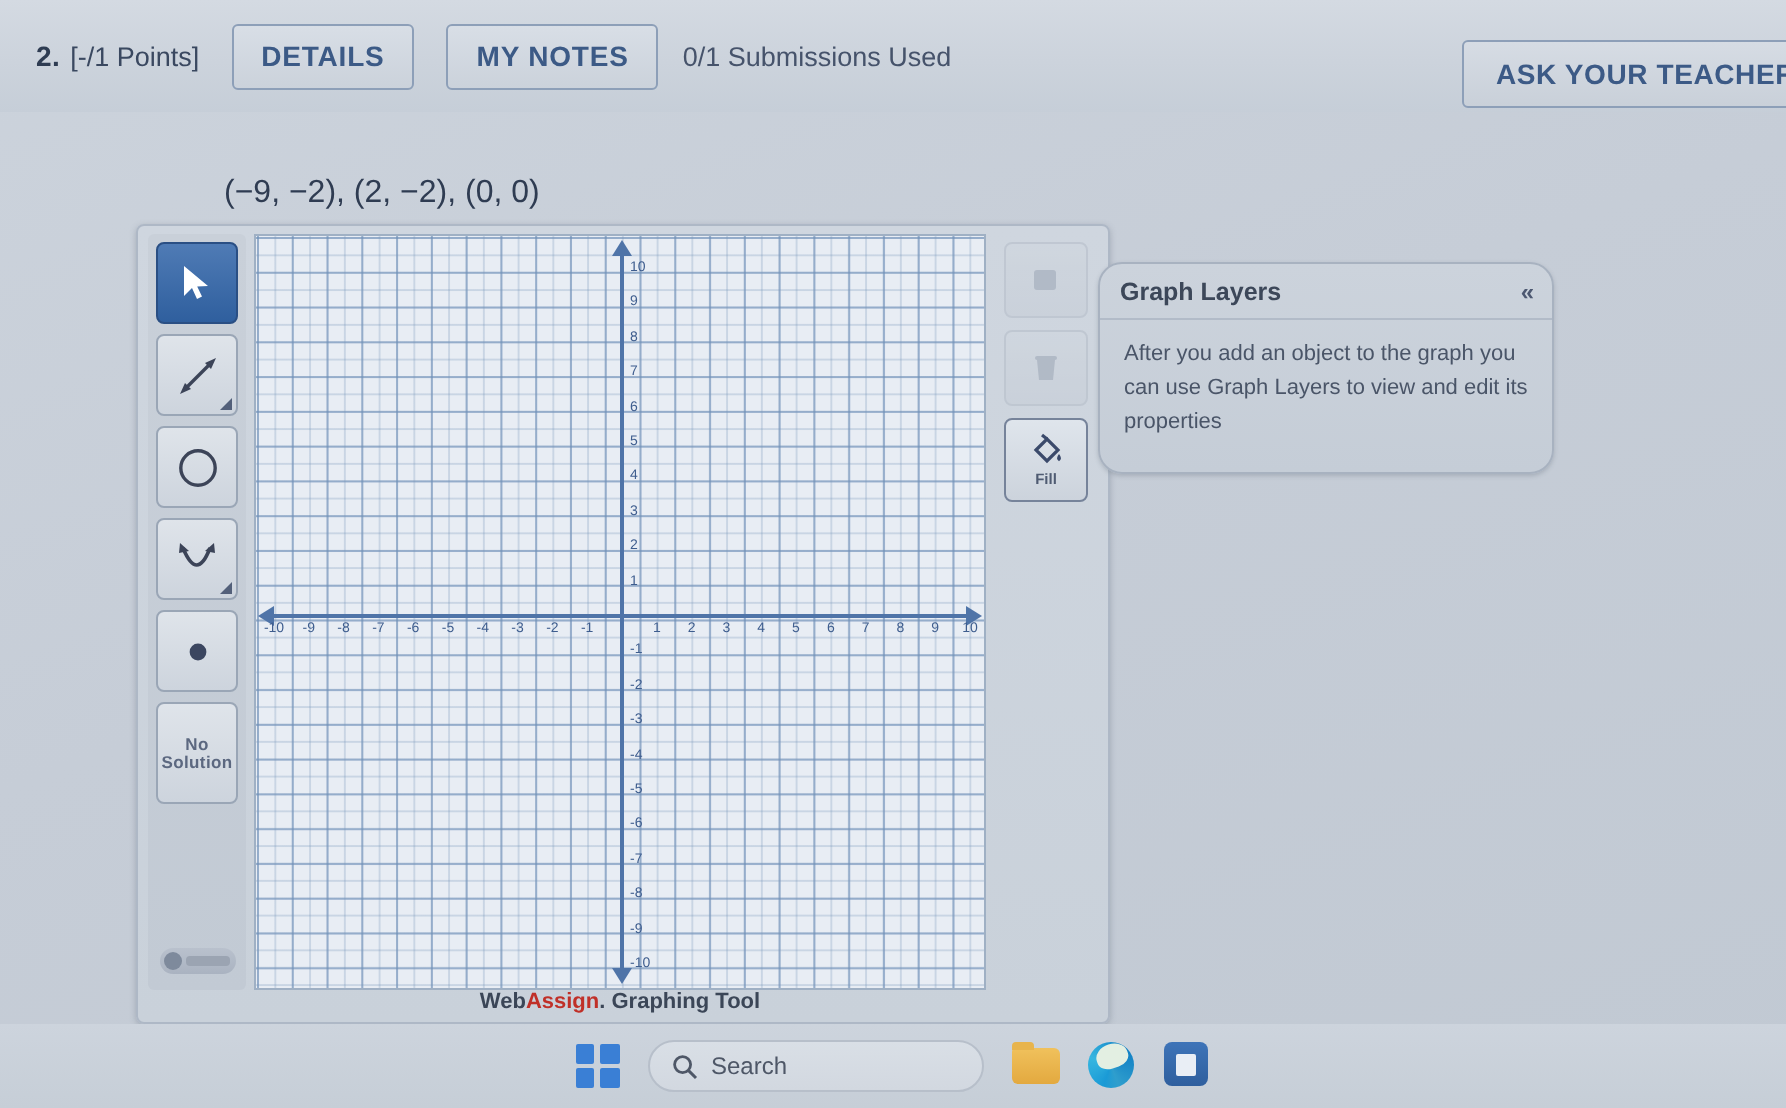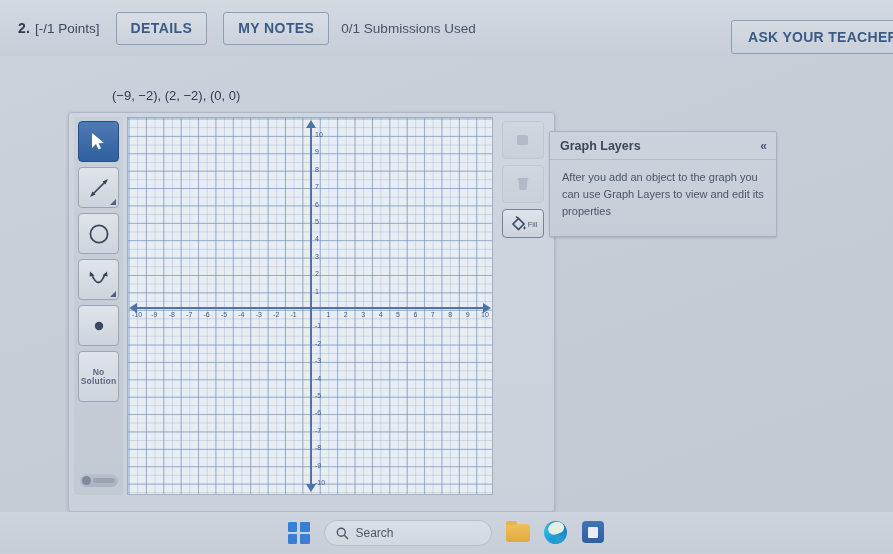--- a/index.html
+++ b/index.html
@@ -96,21 +96,21 @@
   .prompt {
     position: absolute;
     left: 62px; top: 64px;
     font-size: 13px;
     color: #364358;
     white-space: nowrap;
   }
   .points-list {
     position: absolute;
     left: 112px; top: 88px;
-    font-size: 13px;
+    font-size: 16px;
     color: #2f3c52;
     white-space: nowrap;
   }
 
   
   .tool-panel {
     position: absolute;
     left: 68px; top: 112px;
     width: 487px; height: 400px;
     background: linear-gradient(180deg, #cfd6df 0%, #c9d1da 100%);
@@ -263,38 +263,39 @@
     display: flex;
     align-items: center;
     justify-content: center;
     opacity: .55;
     cursor: default;
   }
   .mini-btn.enabled {
     opacity: 1;
     border-color: #76839a;
     background: linear-gradient(180deg, #dfe5ec 0%, #ccd3dc 100%);
-    flex-direction: row;
-    height: 29px;
-    cursor: pointer;
+    flex-direction: column;
+    height: 42px;
+    cursor: pointer;
+    font-weight: bold;
   }
   .mini-btn .mlabel {
     font-size: 7.5px;
     color: #4f5b72;
     margin-top: 1px;
   }
 
   
   .layers-panel {
     position: absolute;
     left: 549px; top: 131px;
     width: 228px; height: 106px;
     background: linear-gradient(180deg, #ccd3dc 0%, #c5cdd7 100%);
     border: 1px solid #a8b2c0;
-    border-radius: 2px;
+    border-radius: 12px;
     box-shadow: 0 1px 2px rgba(95,105,120,.3);
   }
   .layers-head {
     height: 28px;
     display: flex;
     align-items: center;
     justify-content: space-between;
     padding: 0 9px 0 10px;
     border-bottom: 1px solid #b2bbc8;
   }
@@ -496,20 +497,23 @@
           <span class="tick yl" style="top: 259.6px;">-4</span>
           <span class="tick yl" style="top: 277px;">-5</span>
           <span class="tick yl" style="top: 294.4px;">-6</span>
           <span class="tick yl" style="top: 311.8px;">-7</span>
           <span class="tick yl" style="top: 329.2px;">-8</span>
           <span class="tick yl" style="top: 346.6px;">-9</span>
           <span class="tick yl" style="top: 364px;">-10</span>
         </div>
     </div>
 
+    <div class="graph-caption">
+      <span>Web</span><span class="wa-a">Assign</span><span>. Graphing Tool</span>
+    </div>
 
     <div class="mini-rail">
       <div class="mini-btn" style="top:4px">
         <svg width="18" height="18" viewBox="0 0 18 18">
           <rect x="3" y="4" width="11" height="10" rx="1.5" fill="#9aa4b4"></rect>
         </svg>
       </div>
       <div class="mini-btn" style="top:48px">
         <svg width="18" height="18" viewBox="0 0 18 18">
           <path d="M4.5 5 H13.5 L12.5 15 H5.5 Z" fill="#9aa4b4"></path>

